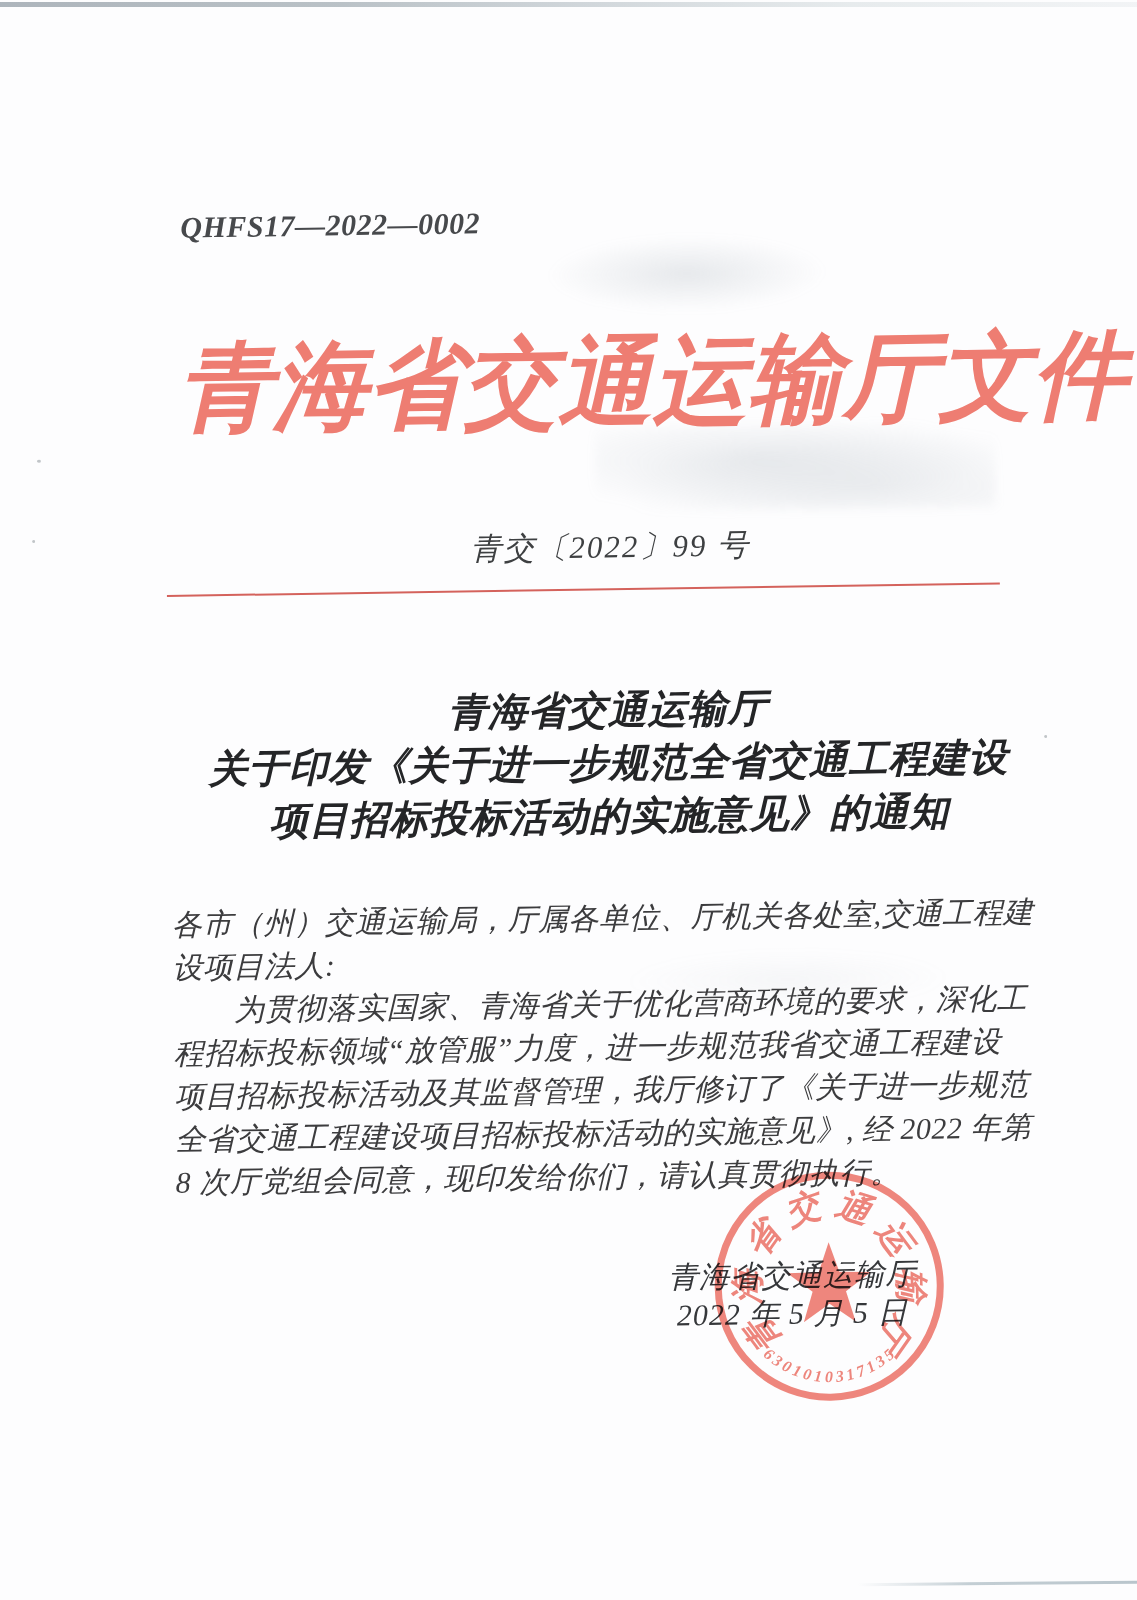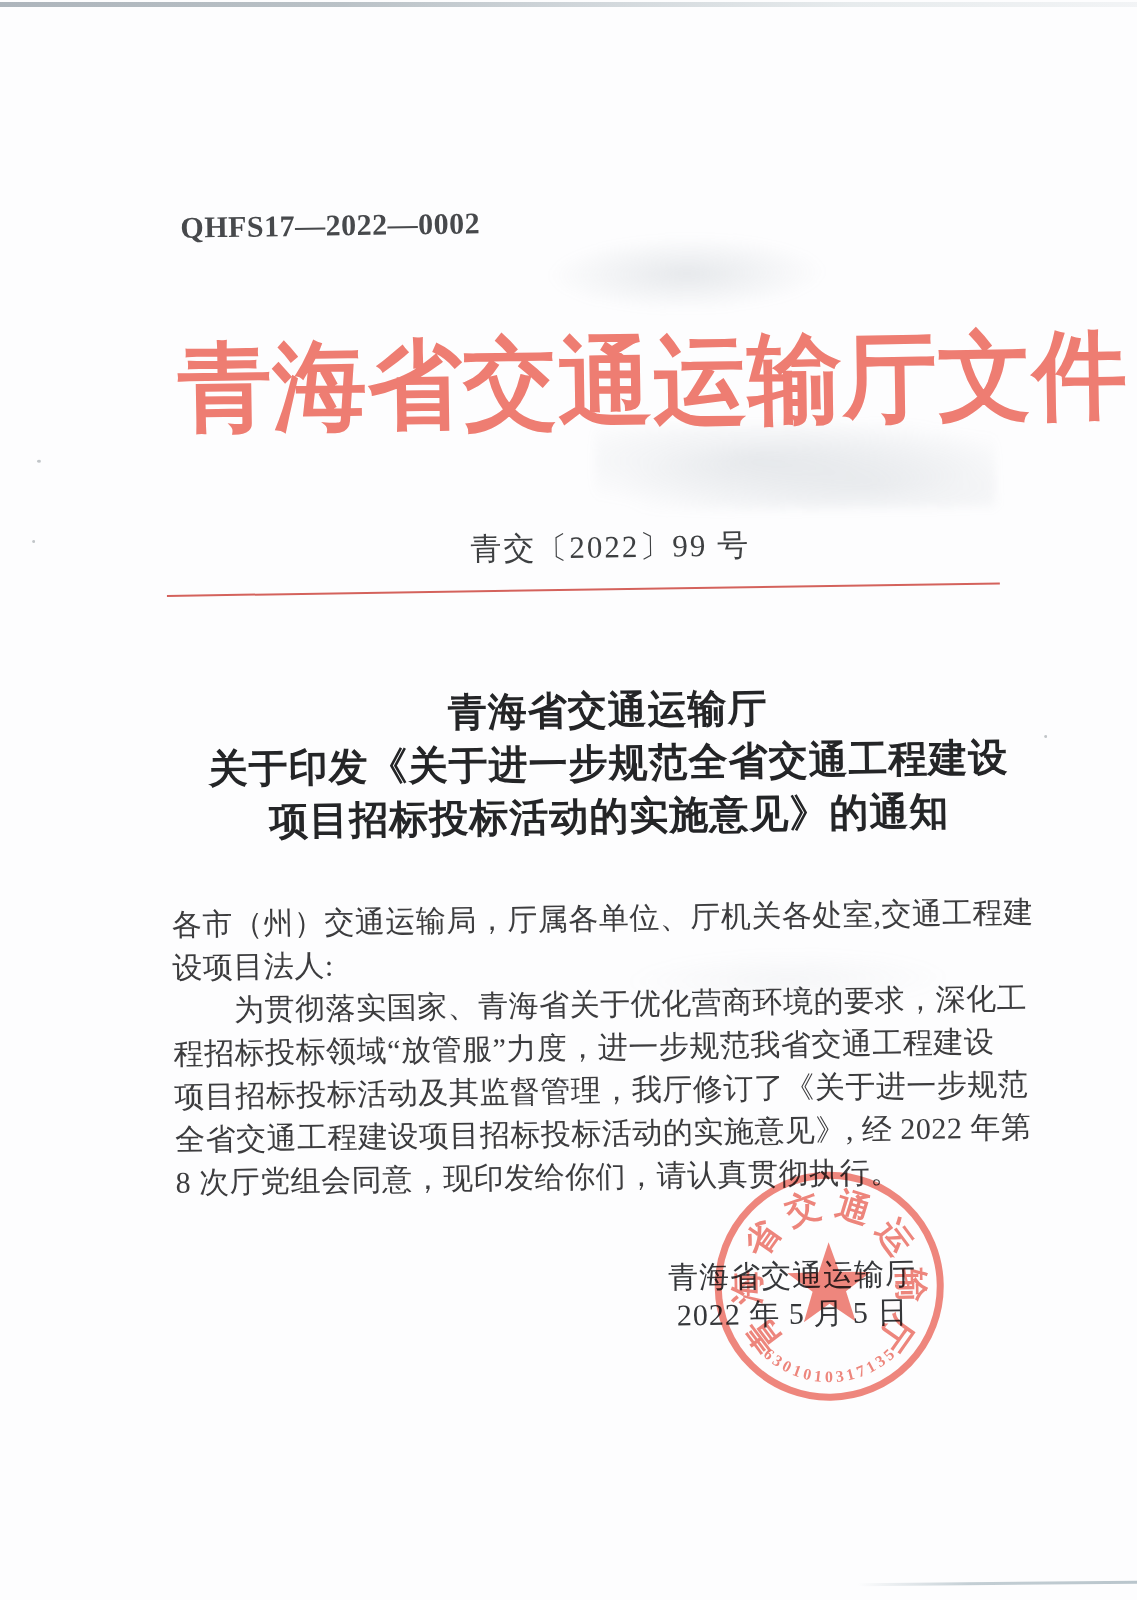--- a/index.html
+++ b/index.html
@@ -8,21 +8,21 @@
     --seal-red: #e9695d;
     --body-text: #3c3c3e;
   }
   * { margin:0; padding:0; box-sizing:border-box; }
   html,body { background:#ffffff; }
   body {
     width:1137px; height:1600px; position:relative; overflow:hidden;
     font-family:"Liberation Serif","DejaVu Serif",serif;
     background:#fdfdfe;
   }
-  #paper { position:absolute; inset:0; background:#fdfdfe; }
+  #paper { position:absolute; inset:0; background:#fdfdfe;font-style:italic; }
 
   
   .scan-edge-top {
     position:absolute; top:2px; left:0; width:100%; height:5px;
     background:linear-gradient(90deg,#9fa8b0 0%,#aeb7bd 30%,#c7ced3 50%,#e3e8ea 75%,#f0f2f4 100%);
     opacity:.85;
   }
   .scan-edge-bottom {
     position:absolute; top:1582px; left:858px; width:279px; height:3px;
     background:linear-gradient(90deg,rgba(190,200,206,0), #c3ced4 40%, #b9c5cc);

